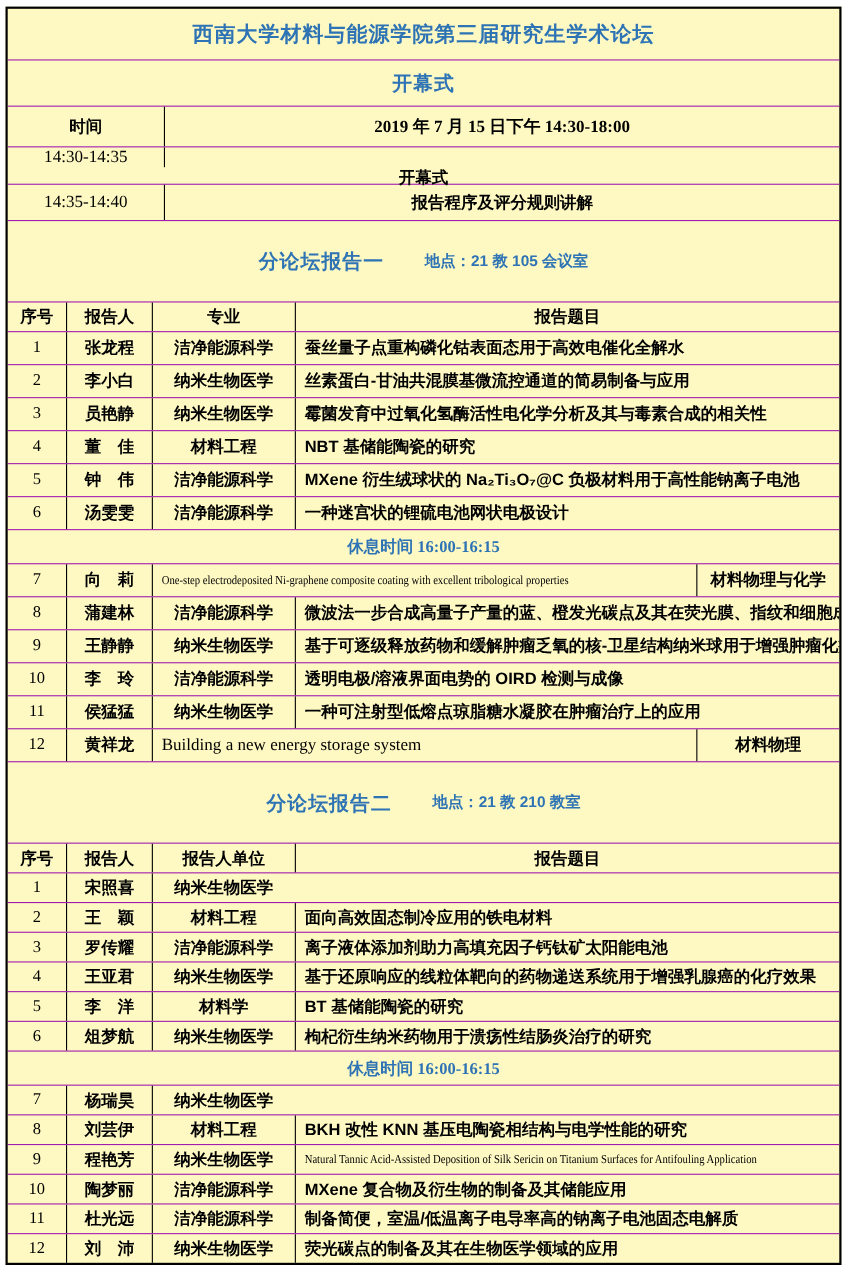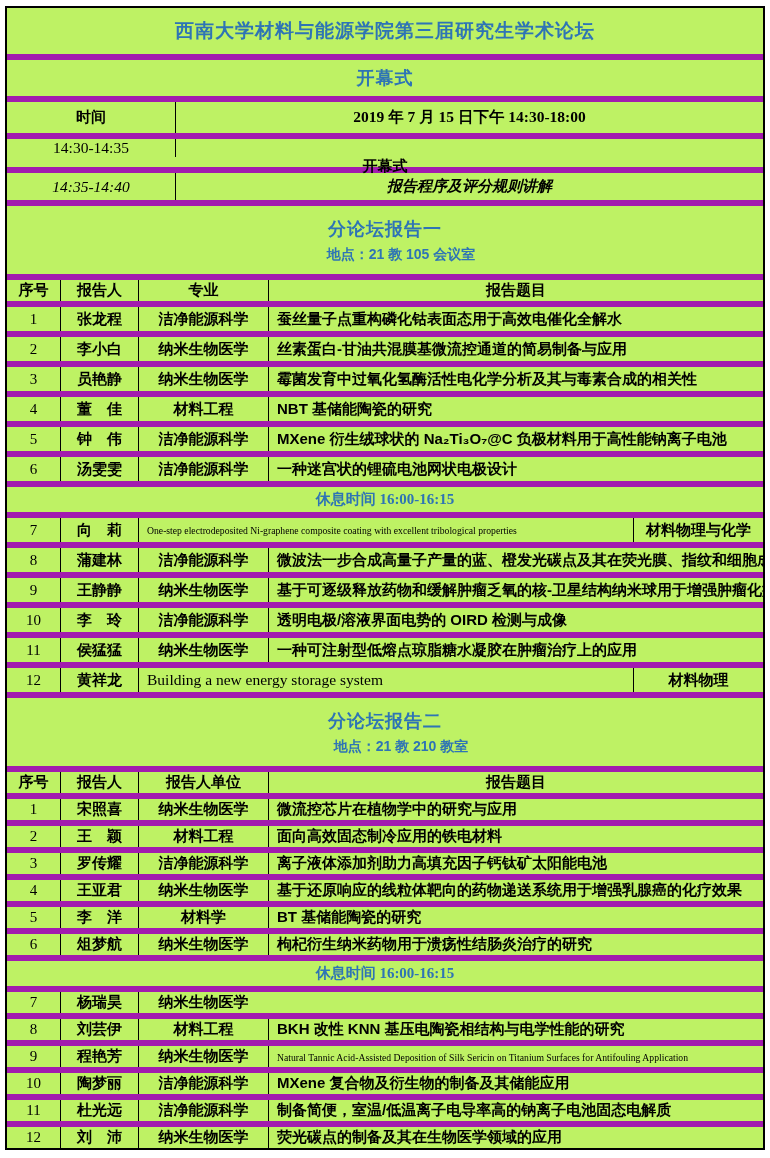--- a/index.html
+++ b/index.html
@@ -1,35 +1,35 @@
 <!DOCTYPE html>
 <html><head>
 <meta charset="utf-8">
 <style>
   * { margin:0; padding:0; box-sizing:border-box; }
   html,body { width:770px; background:#FFFFFF; }
   body { height:1158px; font-family:"Liberation Sans","DejaVu Sans",sans-serif; color:#000; }
-  .doc { margin:6px 5px 0 5px; border:2px solid #000; background:#bef264; }
+  .doc { margin:6px 5px 0 5px; border:2px solid #000; background:#fef9c3; }
   section { display:contents; }
-  .row { display:flex; align-items:center; justify-content:center; border-top:6px solid #a21caf; }
+  .row { display:flex; align-items:center; justify-content:center; border-top:1px solid #a21caf; }
   .title-row { border-top:none; height:46px; }
   .title-text { color:#2E74B5; font-size:19px; font-weight:700; letter-spacing:1px; }
   .open-heading { height:42px; }
   .open-heading .title-text { font-size:18px; }
 
   .open-row { justify-content:stretch; align-items:stretch; }
   .open-row.r0 { height:37px; }
   .open-row.r1 { height:34px;flex-direction:column; }
-  .open-row.r2 { height:33px;font-style:italic; }
-  .o-label { width:169px; border-right:1px solid #000; display:flex; align-items:center; justify-content:center; font-size:15px; font-weight:700; }
+  .open-row.r2 { height:33px; }
+  .o-label { width:143px; border-right:1px solid #000; display:flex; align-items:center; justify-content:center; font-size:15px; font-weight:700; }
   .open-row.r1 .o-label, .open-row.r2 .o-label { font-weight:400; font-family:"Liberation Serif","DejaVu Serif",serif; font-size:15.5px; }
   .o-value { flex:1; display:flex; align-items:center; justify-content:center; font-size:15px; font-weight:700; }
   .open-row.r0 .o-value { font-family:"Liberation Serif","DejaVu Serif",serif; font-size:15.5px; }
 
-  .sec-head { flex-direction:column; height:74px; justify-content:center; gap:5px; }
+  .sec-head { flex-direction:row; height:74px; justify-content:center; gap:5px; }
   .sec-title { color:#2E74B5; font-size:18px; font-weight:700; letter-spacing:1px; }
   .sec-loc { color:#2E74B5; font-size:14px; font-weight:700;margin-left:32px; }
 
   .cols { justify-content:stretch; align-items:stretch; }
   .cell { display:flex; align-items:center; justify-content:center; padding:0 2px; }
   .cell + .cell { border-left:1px solid #000; }
   .c-no { width:53px; flex:none; font-family:"Liberation Serif","DejaVu Serif",serif; font-size:15px; }
   .c-name { width:78px; flex:none; font-weight:700; font-size:15px; }
   .c-major { width:130px; flex:none; font-weight:700; font-size:15px; }
   .c-title { flex:1; justify-content:flex-start; padding:0 8px; font-weight:700; font-size:15px; overflow:hidden; }
@@ -197,23 +197,20 @@
           <div class="cell c-name">报告人</div>
           <div class="cell c-major">报告人单位</div>
           <div class="cell c-title">报告题目</div>
         </div>
       </div>
     <div>
         <div class="row cols data-row">
           <div class="cell c-no">1</div>
           <div class="cell c-name">宋照喜</div>
           <div class="cell c-major">纳米生物医学</div>
-          <div class="cell c-title">
-            <span class="t-text">微流控芯片在植物学中的研究与应用</span>
-          </div>
         </div>
         <div class="row cols data-row">
           <div class="cell c-no">2</div>
           <div class="cell c-name">王　颖</div>
           <div class="cell c-major">材料工程</div>
           <div class="cell c-title">
             <span class="t-text">面向高效固态制冷应用的铁电材料</span>
           </div>
         </div>
         <div class="row cols data-row">

